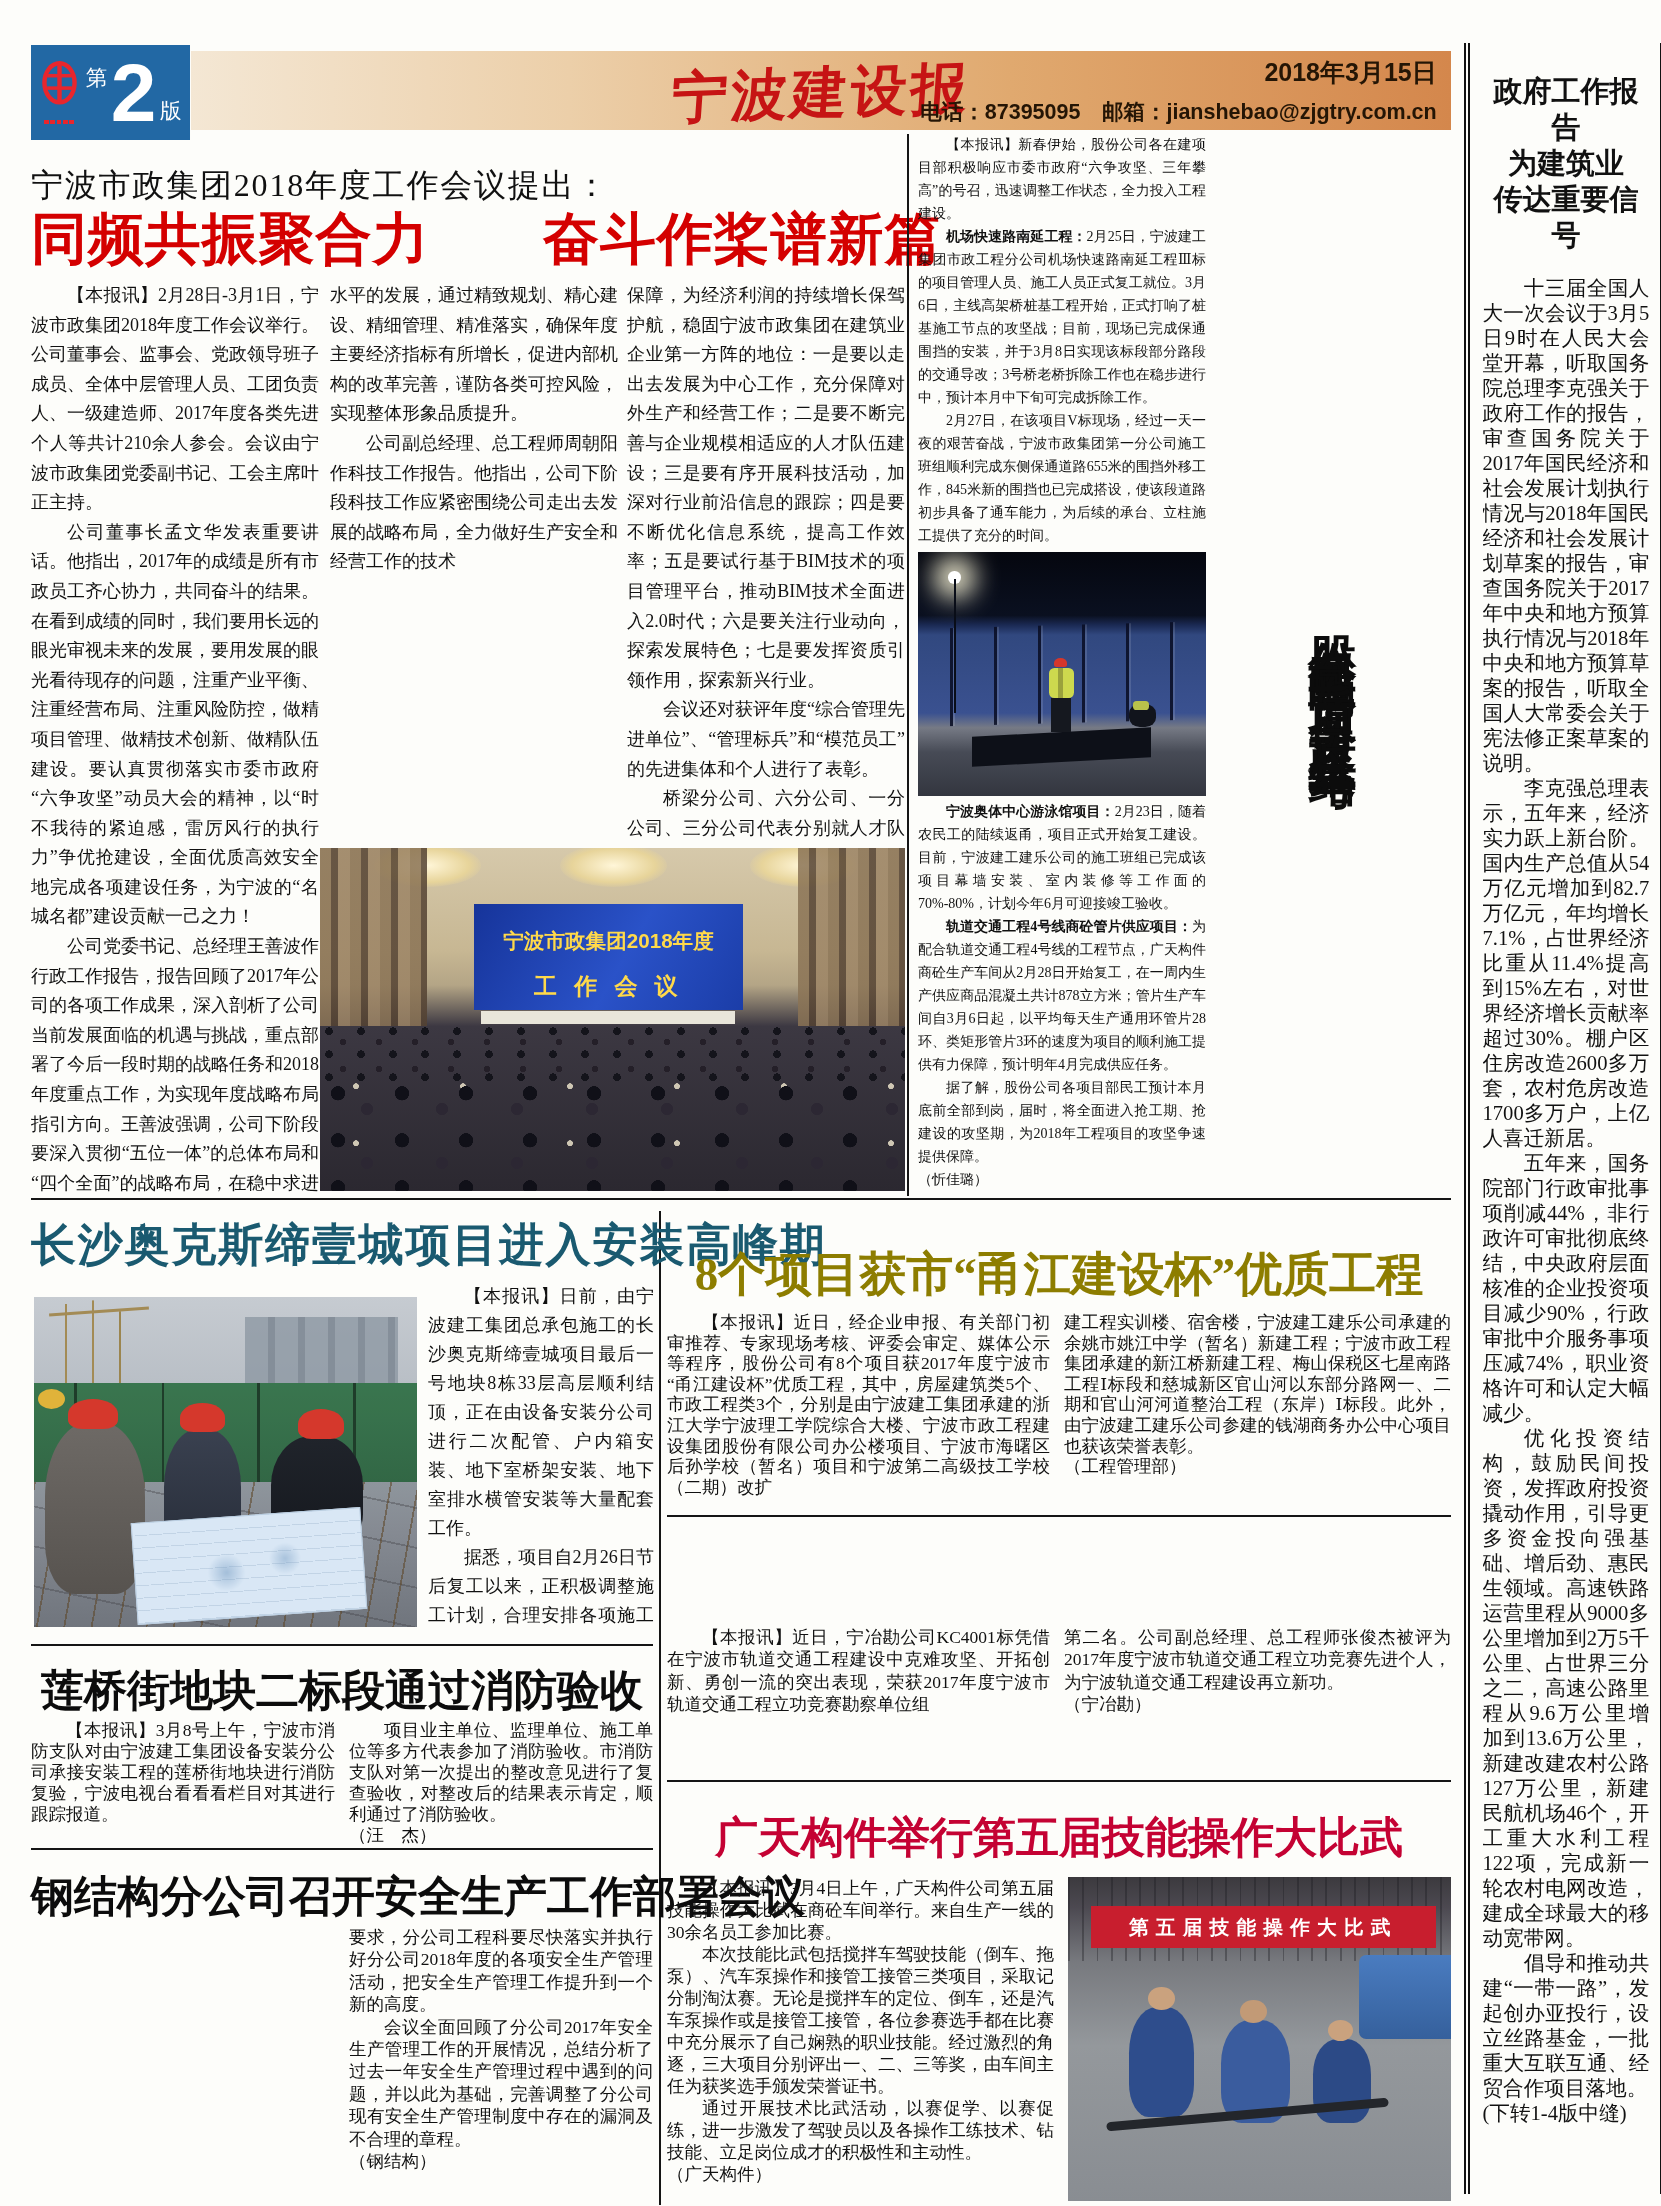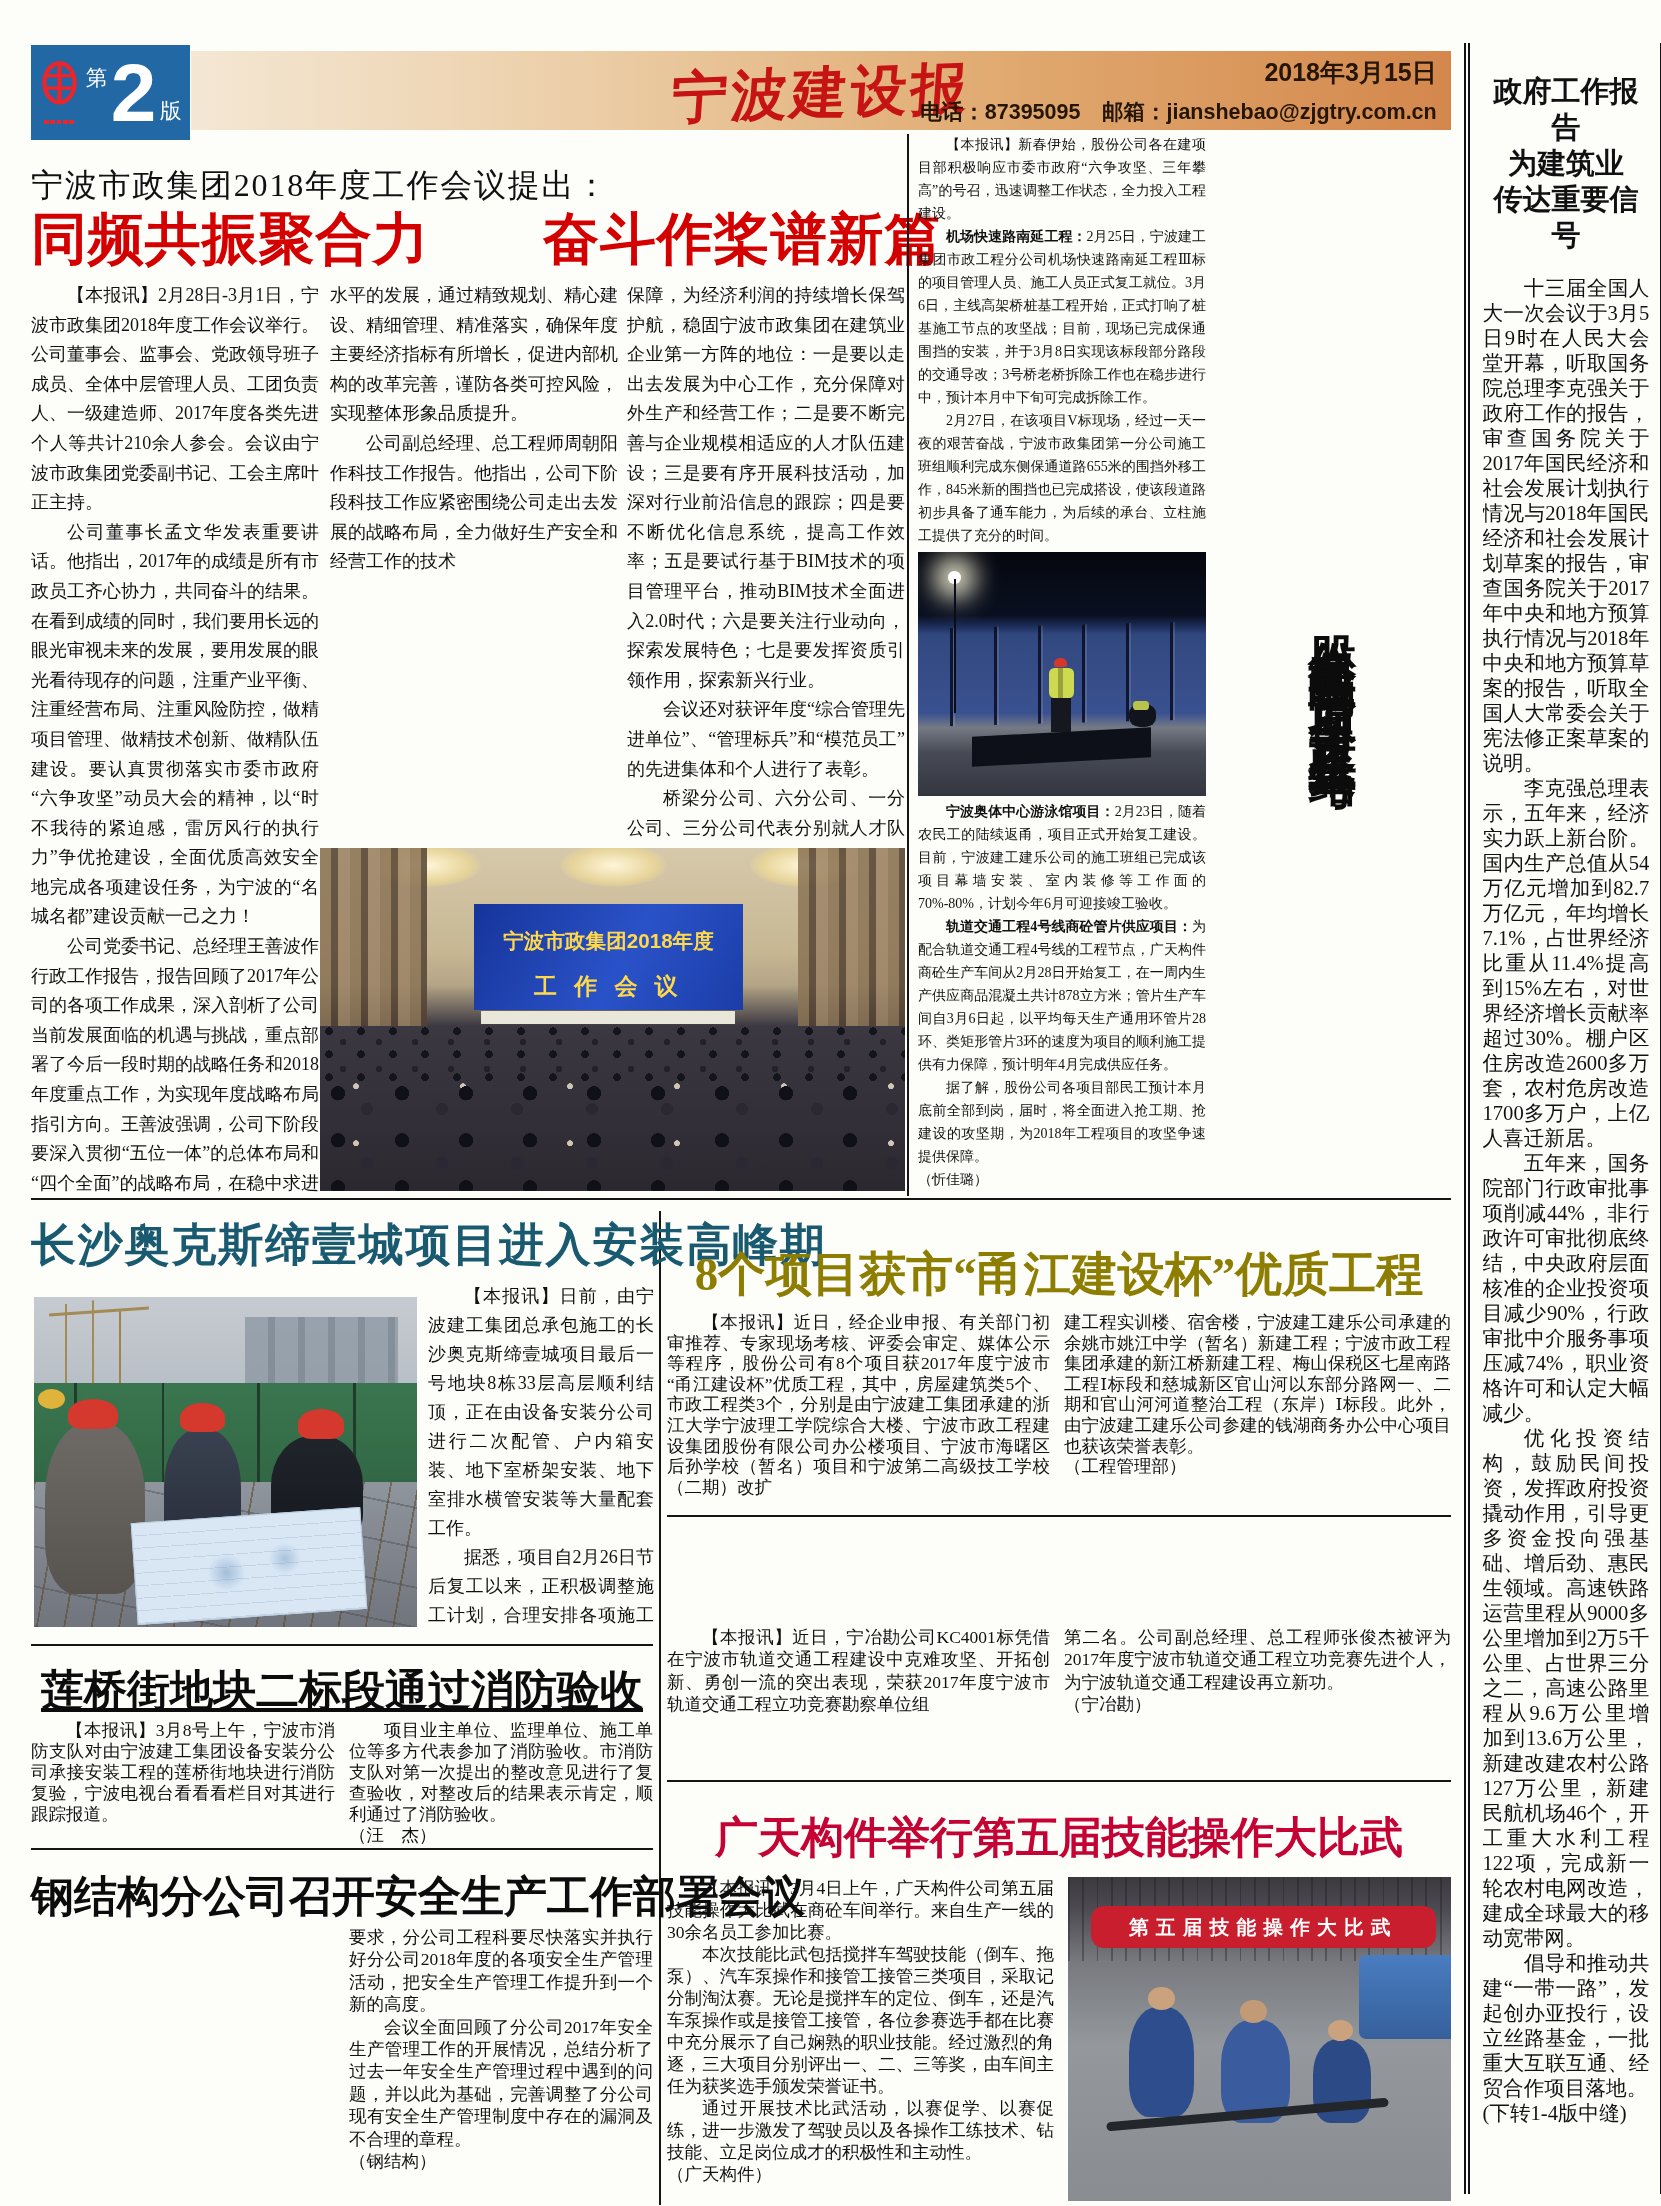--- a/index.html
+++ b/index.html
@@ -76,21 +76,21 @@
   #split-rule { left:31px; top:1198px; width:1420px; }
   #bl-v-rule  { left:659px; top:1211px; height:994px; }
 
   
   .headline-changsha { left:31px; top:1215px; width:622px; text-align:center;
     font-size:45px; font-weight:bold; color:#1a5a70; letter-spacing:1.8px; white-space:nowrap; }
   #changsha-photo { left:34px; top:1297px; width:383px; height:330px; }
   #changsha-text { left:428px; top:1282px; width:226px; height:346px; font-size:18px; line-height:29px; }
   #rule-bl1 { left:31px; top:1644px; width:622px; }
   .headline-lianqiao { left:31px; top:1662px; width:622px; text-align:center;
-    font-size:43px; font-weight:bold; color:#0c0c0c; white-space:nowrap;text-decoration:underline; }
+    font-size:43px; font-weight:bold; color:#0c0c0c; white-space:nowrap; }
   #lianqiao-c1 { left:31px;  top:1720px; width:304px; height:127px; font-size:17.5px; line-height:21px; }
   #lianqiao-c2 { left:349px; top:1720px; width:304px; height:127px; font-size:17.5px; line-height:21px; }
   #rule-bl2 { left:31px; top:1848px; width:622px; }
   .headline-steel { left:31px; top:1868px; width:622px; text-align:center;
     font-size:43px; font-weight:bold; color:#0c0c0c; white-space:nowrap; }
   #steel-c1 { left:31px;  top:1926px; width:304px; height:276px; font-size:17.5px; line-height:22.4px; }
   #steel-c2 { left:349px; top:1926px; width:304px; height:276px; font-size:17.5px; line-height:22.4px; }
 
   
   .headline-yongjiang { left:667px; top:1243px; width:784px; text-align:center;
@@ -176,21 +176,21 @@
   #bp-photo .w2h { left:38%; top:32%; width:12%; height:9%; border-radius:50% 50% 30% 30%; background:#d5382c; }
   #bp-photo .w3 { left:62%; top:42%; width:24%; height:34%; background:linear-gradient(#20242b,#15181e); }
   #bp-photo .w3h { left:69%; top:34%; width:12%; height:9%; border-radius:50% 50% 30% 30%; background:#d5382c; }
   #bp-photo .w0h { left:1%; top:28%; width:7%; height:6%; border-radius:50%; background:#e0b33a; }
 
   
   #gt-photo { background:linear-gradient(180deg,#3c3a3e 0%,#4b4850 9%,#77797e 26%,#94989c 52%,#898d92 100%); }
   #gt-photo .banner { left:6%; top:9%; width:90%; height:13%; background:#c81e2e;
     display:flex; align-items:center; justify-content:center;
     color:#fff; font-weight:bold; font-size:19.7px; letter-spacing:7.2px;
-    font-family:"Liberation Sans","DejaVu Sans",sans-serif;border-radius:13px; }
+    font-family:"Liberation Sans","DejaVu Sans",sans-serif; }
   #gt-photo .mesh { left:0; top:0; width:100%; height:26%;
     background:repeating-linear-gradient(90deg,rgba(25,25,30,.35) 0 1.8px,rgba(0,0,0,0) 1.8px 14.3px); }
   #gt-photo .truck { right:0; top:24%; width:24%; height:26%; border-radius:7.2px 0 0 7.2px;
     background:linear-gradient(#4a7cc0,#35609c); }
   #gt-photo .hose { left:10%; top:72%; width:74%; height:9px; border-radius:7.2px; background:#23262b; transform:rotate(-5deg); }
   #gt-photo .fig { border-radius:42% 42% 30% 30%; }
   #gt-photo .f1 { left:16%; top:40%; width:17%; height:34%; background:#2e4d8c; }
   #gt-photo .f1h { left:21%; top:34%; width:7%; height:7%; border-radius:50%; background:#caa27e; }
   #gt-photo .f2 { left:40%; top:44%; width:18%; height:32%; background:#3a5c9e; }
   #gt-photo .f2h { left:45%; top:38%; width:7%; height:7%; border-radius:50%; background:#c29a76; }

